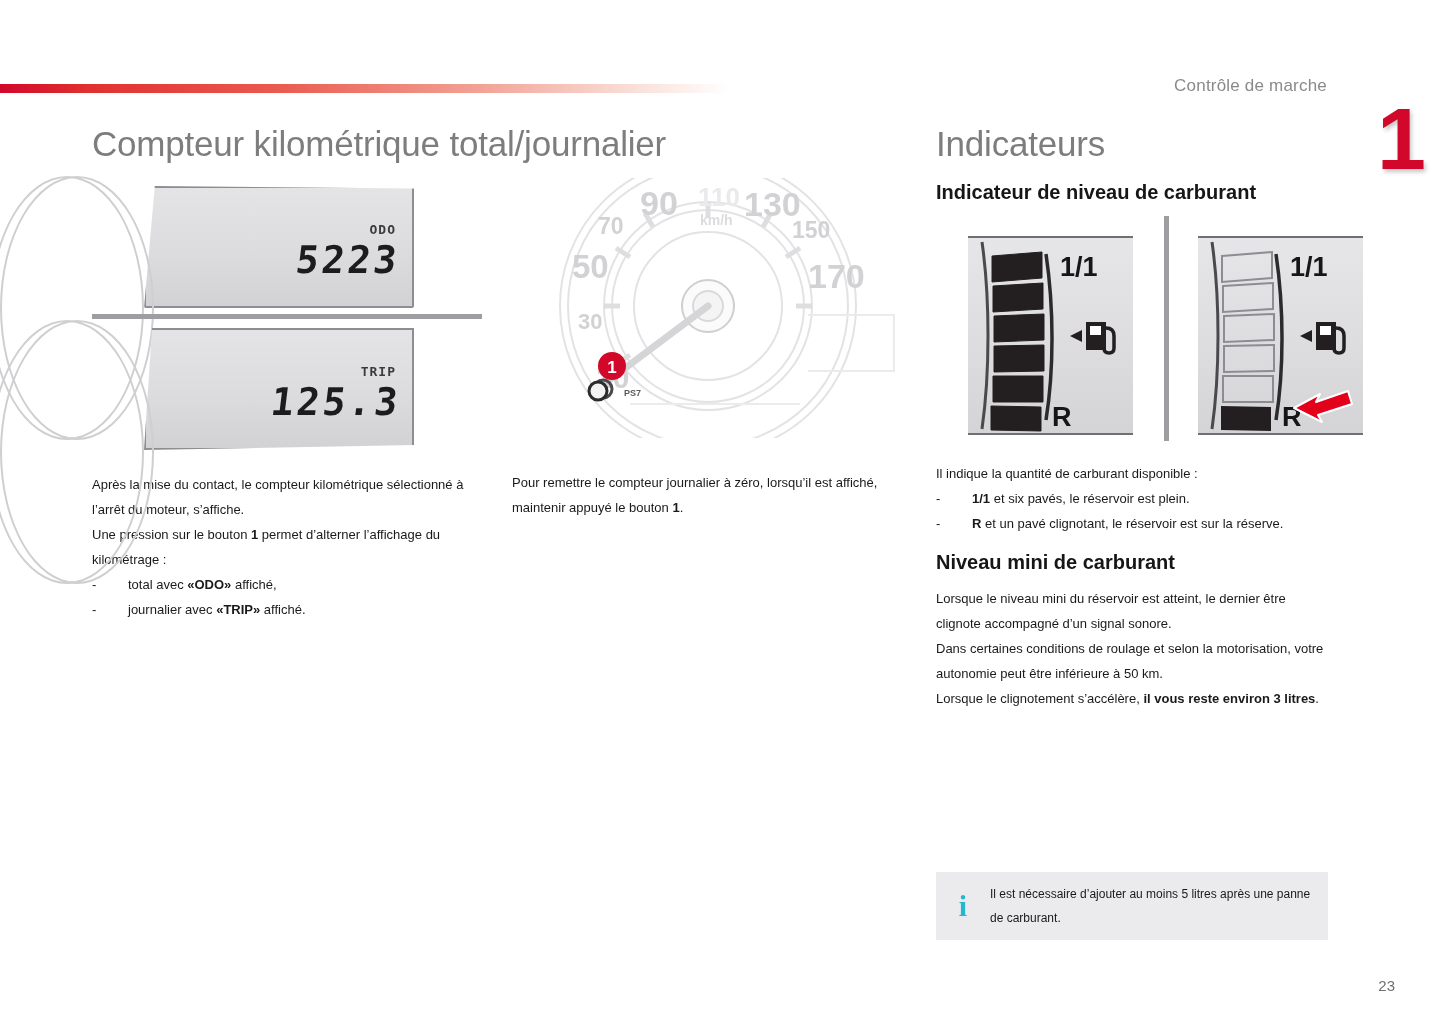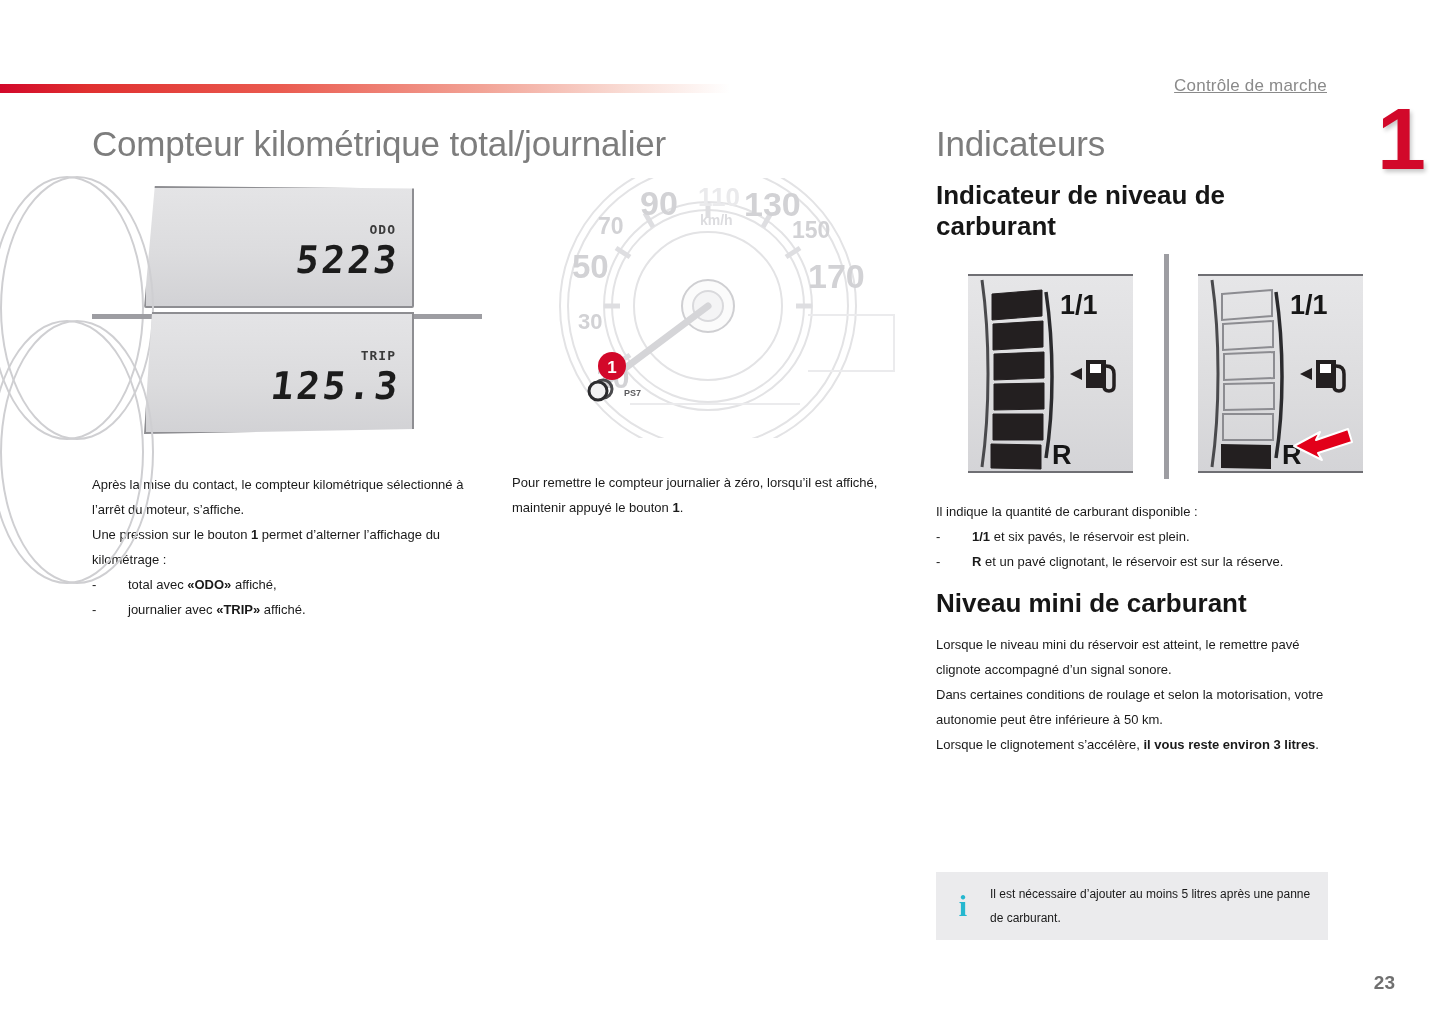--- a/index.html
+++ b/index.html
@@ -27,42 +27,41 @@
     background: linear-gradient(to right, #d2082a 0%, #e03030 12%, #ea5a4f 38%, #f2a396 66%, #f9ddd6 86%, #ffffff 100%);
   }
   .header-title {
     position: absolute;
     right: 118px;
     top: 76px;
     font-size: 17px;
     color: #8a8a8a;
     letter-spacing: 0.2px;
     white-space: nowrap;
-    text-decoration: underline;
   }
   .chapter-tab {
     position: absolute;
     right: 22px;
     top: 100px;
     width: 46px;
     height: 80px;
     color: #d2082a;
     font-size: 88px;
     line-height: 78px;
     font-weight: 700;
     text-align: center;
     font-family: "Liberation Sans", sans-serif;
     text-shadow: 2px 3px 4px rgba(0,0,0,0.22);
   }
   .page-number {
     position: absolute;
     right: 50px;
     bottom: 32px;
-    font-size: 19px;
-    font-weight: 700;
+    font-size: 15px;
+    font-weight: 400;
     color: #6f6f6f;
   }
 
   
   .col {
     position: absolute;
     top: 124px;
   }
   .col-left  { left: 92px;  width: 392px; }
   .col-mid   { left: 512px; width: 392px; }
@@ -71,21 +70,21 @@
   .page-title {
     font-size: 35px;
     color: #7d7d7d;
     font-weight: 400;
     margin: 0 0 16px 0;
     letter-spacing: -0.2px;
     white-space: nowrap;
   }
 
   h2.section-title {
-    font-size: 26px;
+    font-size: 20px;
     font-weight: 700;
     color: #161616;
     margin: 6px 0 12px 0;
     line-height: 1.2;
   }
   h2.section-title.tight { margin-top: 14px; }
 
   p.body, ul.body {
     font-size: 13px;
     line-height: 25px;
@@ -122,21 +121,21 @@
     background: linear-gradient(to bottom, #e4e4e6 0%, #dcdcde 55%, #d2d2d5 100%);
     border: 2px solid #8e8e92;
     overflow: hidden;
   }
   .odo-panel.top {
     top: 6px;
     border-radius: 0 0 2px 2px;
     clip-path: polygon(4% 0%, 100% 2%, 100% 100%, 0% 100%);
   }
   .odo-panel.bottom {
-    top: 132px;
+    top: 148px;
     clip-path: polygon(3% 0%, 100% 0%, 100% 96%, 0% 100%);
   }
   .odo-arc {
     position: absolute;
     border: 2px solid #cfcfd2;
     border-radius: 50%;
     width: 150px;
     height: 260px;
     left: -92px;
   }
@@ -412,21 +411,21 @@
       <span class="li-text"><b>1/1</b><span> et six pavés, le réservoir est plein.</span></span>
     </li>
     <li>
       <span class="dash">-</span>
       <span class="li-text"><b>R</b><span> et un pavé clignotant, le réservoir est sur la réserve.</span></span>
     </li>
   </ul>
 
   <h2 class="section-title tight">Niveau mini de carburant</h2>
 
-  <p class="body">Lorsque le niveau mini du réservoir est atteint, le remettre pavé clignote accompagné d’un signal sonore.</p>
+  <p class="body">Lorsque le niveau mini du réservoir est atteint, le dernier être clignote accompagné d’un signal sonore.</p>
   <p class="body">Dans certaines conditions de roulage et selon la motorisation, votre autonomie peut être inférieure à 50 km.</p>
   <p class="body"><span>Lorsque le clignotement s’accélère, </span><b>il vous reste environ 3 litres</b><span>.</span></p>
 </div>
 
 <div class="info-box">
   <div class="info-icon">i</div>
   <div class="info-text">Il est nécessaire d’ajouter au moins 5 litres après une panne de carburant.</div>
 </div>
 
 </body></html>

